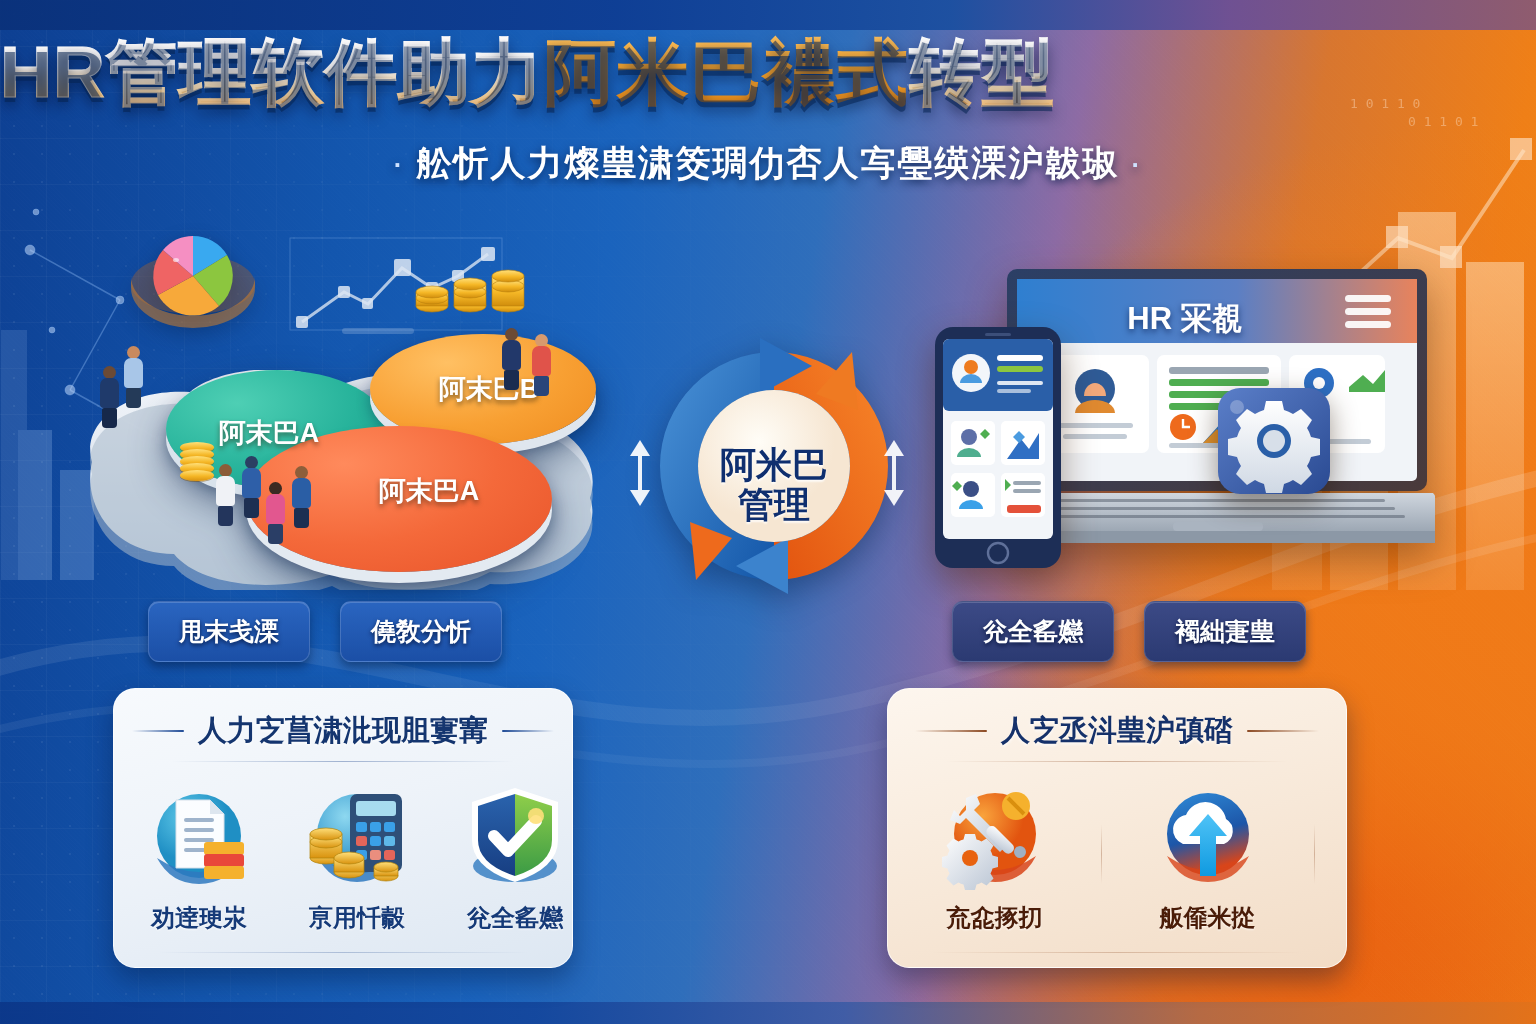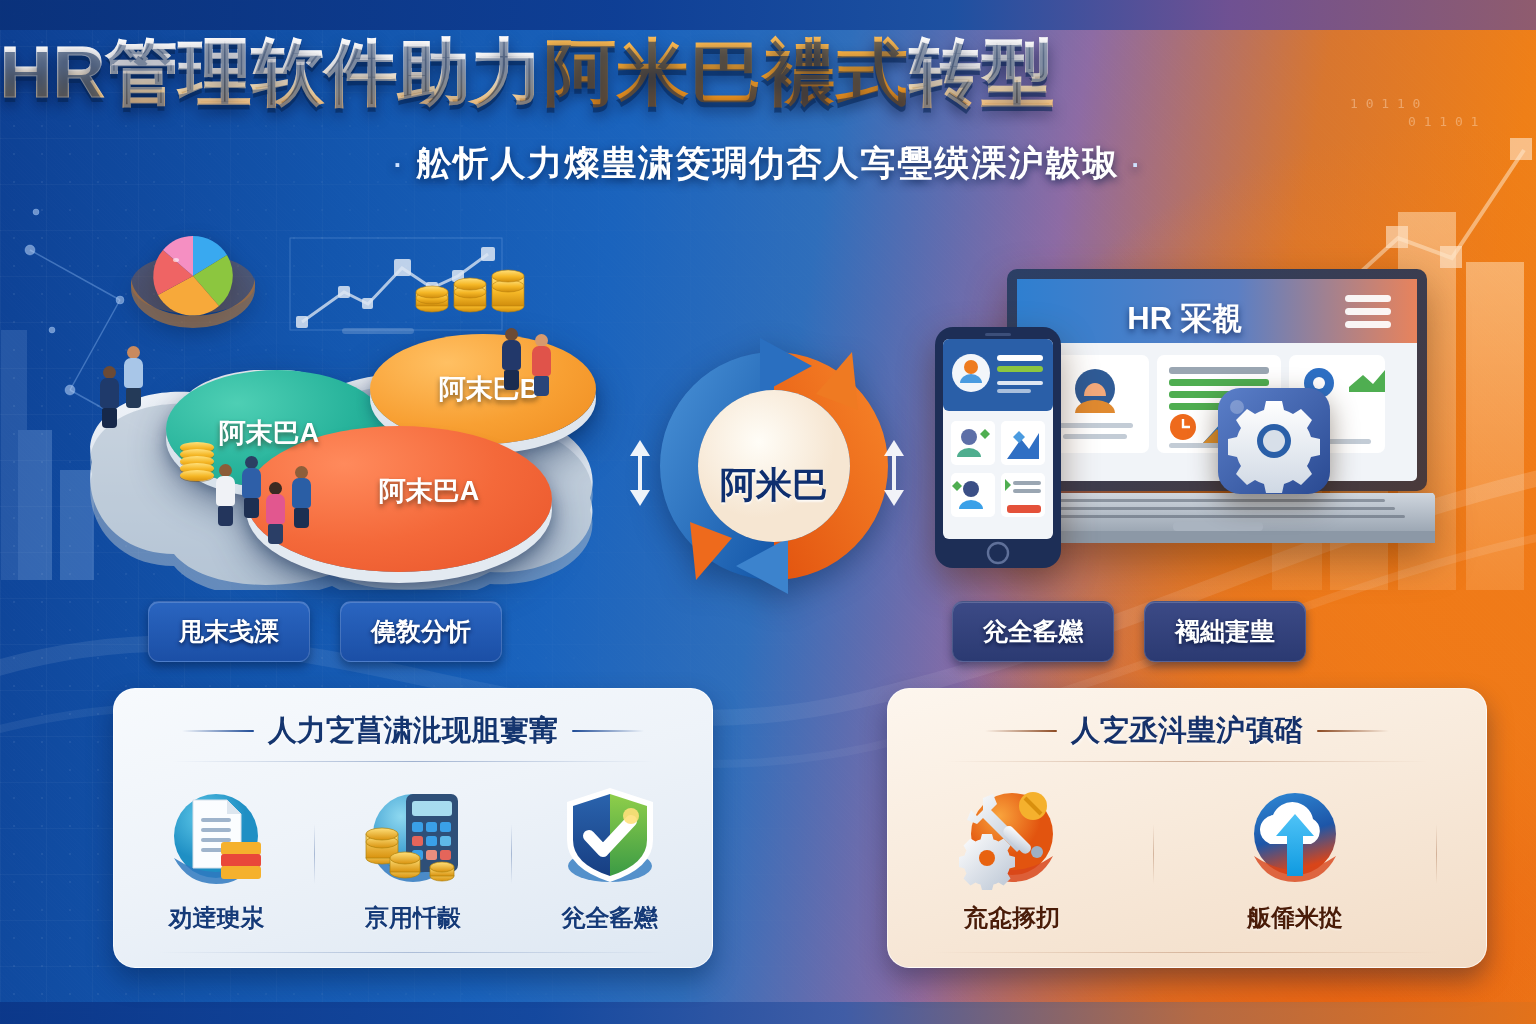--- a/index.html
+++ b/index.html
@@ -157,21 +157,21 @@
     padding:13px 30px; border-radius:11px;
     color:#ffffff; font-size:25px; font-weight:bold; white-space:nowrap;
     text-shadow:0 2px 4px rgba(0,14,50,.8);
     box-shadow:0 5px 10px rgba(3,22,60,.45), inset 0 1px 0 rgba(255,255,255,.18);
   }
   .pill.blue{ background:linear-gradient(180deg,#2a65c0 0%,#1b4fa6 100%); border:1px solid rgba(255,255,255,.16); }
   .pill.dark{ background:linear-gradient(180deg,#3c4a86 0%,#2b3a72 100%); border:1px solid rgba(255,255,255,.14); }
 
   
   .card{
-    position:absolute; top:688px; width:600px; height:280px; border-radius:22px; z-index:24;
+    position:absolute; top:688px; width:460px; height:280px; border-radius:22px; z-index:24;
     box-shadow:0 12px 26px rgba(3,22,60,.38);
     padding:16px 18px 14px;
     display:flex; flex-direction:column;
   }
   .card.left{ left:113px;
     background:linear-gradient(165deg,#f7fafd 0%,#eef3f9 45%,#dde7f2 100%);
     border:1px solid rgba(255,255,255,.75); }
   .card.right{ left:887px;
     background:linear-gradient(165deg,#fdf6ee 0%,#f8eadb 48%,#f2dcc6 100%);
     border:1px solid rgba(255,255,255,.7); }
@@ -447,20 +447,21 @@
 
       <polygon points="120,6 172,34 120,62" fill="#2a6fc0"></polygon>
       <polygon points="148,262 96,234 148,206" fill="#3c83cd"></polygon>
       <polygon points="92,206 56,248 50,190" fill="#ee6a1c"></polygon>
       <polygon points="176,62 212,20 218,78" fill="#ef7a22"></polygon>
 
       <circle cx="134" cy="134" r="76" fill="url(#coreG)"></circle>
     </svg>
     <div class="cycle-text">
       <div>阿米巴</div>
+      <div>管理</div>
     </div>
   </div>
   <svg class="ud-arrow" style="left:628px;top:440px;width:24px;height:66px;" viewBox="0 0 24 66">
     <polygon points="12,0 22,16 14,16 14,50 22,50 12,66 2,50 10,50 10,16 2,16" fill="#ffffff" opacity=".92"></polygon>
   </svg>
   <svg class="ud-arrow" style="left:882px;top:440px;width:24px;height:66px;" viewBox="0 0 24 66">
     <polygon points="12,0 22,16 14,16 14,50 22,50 12,66 2,50 10,50 10,16 2,16" fill="#ffffff" opacity=".92"></polygon>
   </svg>
 
   <div class="devices">

